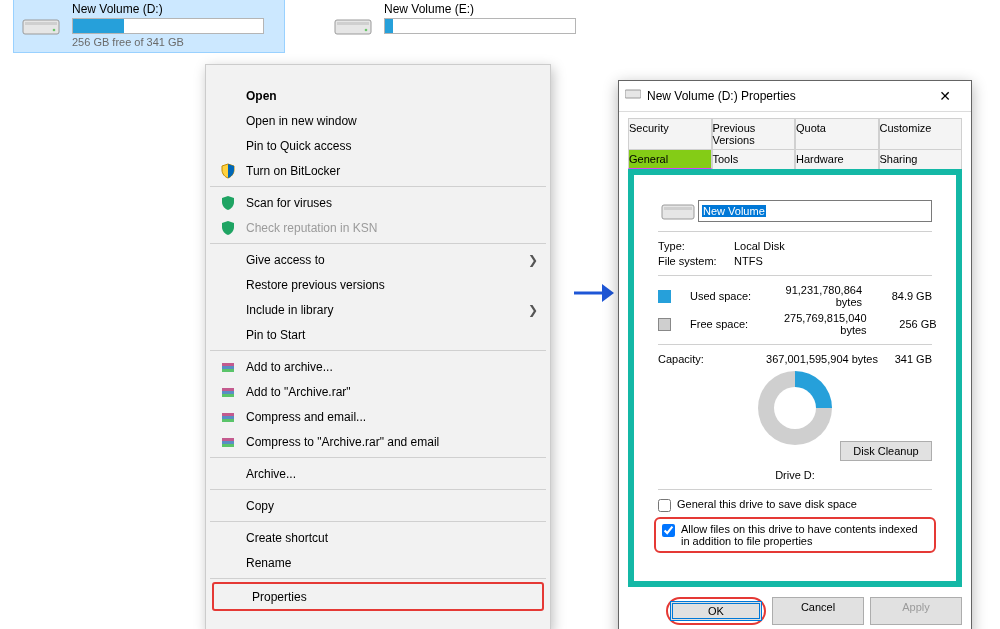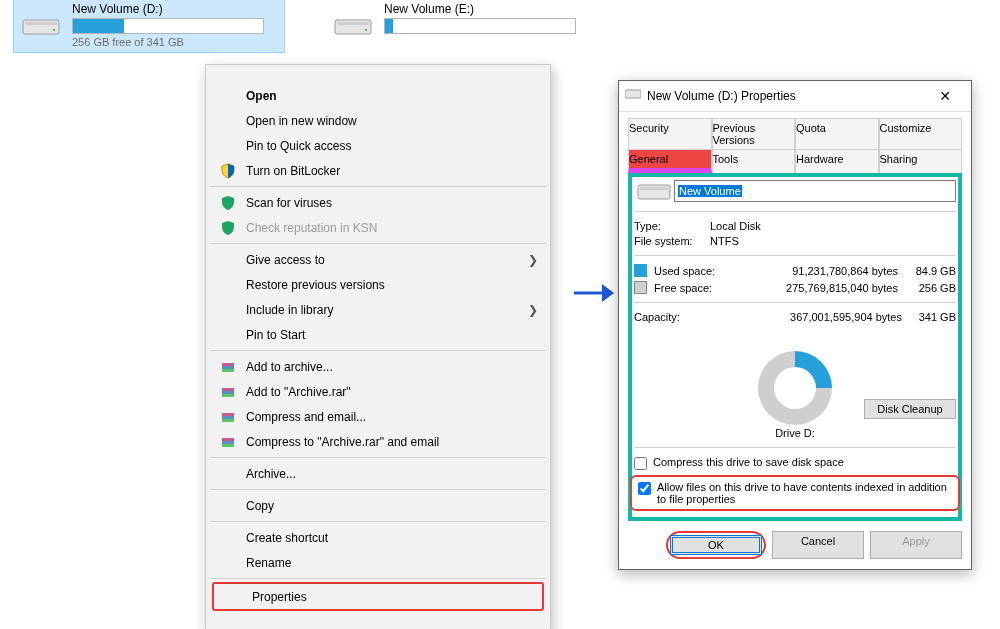--- a/index.html
+++ b/index.html
@@ -32,36 +32,36 @@
 
 .dlg{position:absolute;left:618px;top:80px;width:352px;border:1px solid #646464;background:#fff;box-shadow:0 4px 14px rgba(0,0,0,0.3)}
 .titlebar{height:30px;display:flex;align-items:center;padding:0 6px;border-bottom:1px solid #dcdcdc}
 .titlebar .t-icon{width:16px;height:16px;margin-right:6px}
 .titlebar .t-text{flex:1;font-size:12px}
 .titlebar .close{width:40px;height:30px;display:flex;align-items:center;justify-content:center;font-size:14px}
 .dlg-body{padding:6px 9px 10px 9px}
 .tabs{display:grid;grid-template-columns:repeat(4,1fr);border-bottom:1px solid #d0d0d0;font-size:11px}
 .tabs .tab{border:1px solid #d0d0d0;border-bottom:none;background:#fff;padding:3px 0;margin-bottom:-1px;cursor:default}
 .tabs .tab.inactive{background:#f4f4f4}
-.tabs .tab.active{background:#ef4444;position:relative;z-index:2;border-bottom:5px solid #d946ef}
-.panel{border:4px solid #14b8a6;padding:2px;font-size:11px}
+.tabs .tab.active{background:#84cc16;position:relative;z-index:2;border-bottom:1px solid #d946ef}
+.panel{border:6px solid #14b8a6;padding:24px;font-size:11px}
 .row{display:flex;align-items:center;margin-bottom:6px}
 .vol-icon{width:40px;display:flex;align-items:center;justify-content:center}
 .vol-input{flex:1;border:1px solid #7a7a7a;height:20px;display:flex;align-items:center;padding:0 3px}
 .vol-input .sel{background:#0078d7;color:#fff;padding:0 1px}
 .hr{height:1px;background:#d0d0d0;margin:8px 0}
 .kv{display:flex;margin:3px 0;font-size:11px}
 .kv .k{width:76px}
-.space-row{display:grid;grid-template-columns:16px 78px 1fr 54px;align-items:center;gap:4px;margin:4px 0}
+.space-row{display:grid;grid-template-columns:16px 78px 1fr 54px;align-items:center;gap:16px;margin:4px 0}
 .sq{width:11px;height:11px;border:1px solid #888}
 .sq.used{background:#26a0da;border-color:#26a0da}
 .sq.free{background:#cfcfcf}
 .num{text-align:right}
 .cap-row{display:grid;grid-template-columns:94px 1fr 54px;margin:6px 0}
-.donut-wrap{display:flex;align-items:flex-end;justify-content:center;position:relative;height:96px}
+.donut-wrap{display:flex;align-items:flex-start;justify-content:center;position:relative;height:96px}
 .donut{width:74px;height:74px;border-radius:50%;background:conic-gradient(#26a0da 0 90deg,#cfcfcf 90deg 360deg);position:relative}
 .donut::after{content:"";position:absolute;inset:16px;background:#fff;border-radius:50%}
 .drive-caption{text-align:center;margin-top:2px;font-size:11px}
 .cleanup{position:absolute;right:0;bottom:6px}
 .btn{background:#e1e1e1;border:1px solid #adadad;padding:3px 12px;font-size:11px;min-width:66px;text-align:center;cursor:default}
 .btn.disabled{color:#9b9b9b}
 .chk{display:flex;align-items:flex-start;gap:6px;font-size:11px;margin:5px 0}
 .chk input{margin:1px 0 0 0}
 .huge-mark{border:2px solid #e53935;border-radius:6px;padding:4px 6px;margin:4px -4px}
 .dlg-buttons{display:flex;justify-content:flex-end;gap:6px;margin-top:10px}
@@ -314,21 +314,21 @@
           <div class="cleanup">
               <div class="btn">Disk Cleanup</div>
             </div>
         </div>
         <div class="drive-caption">Drive D:</div>
 
         <div class="hr"></div>
 
         <label class="chk">
           <input type="checkbox" style="">
-          <span>Compress this drive to save disk space</span>
+          <span>General this drive to save disk space</span>
         </label>
 
         <div class="huge-mark">
           <label class="chk" style="margin:0">
             <input type="checkbox" checked="" style="">
             <span>Allow files on this drive to have contents indexed in addition to file properties</span>
           </label>
         </div>
       </div>
 

